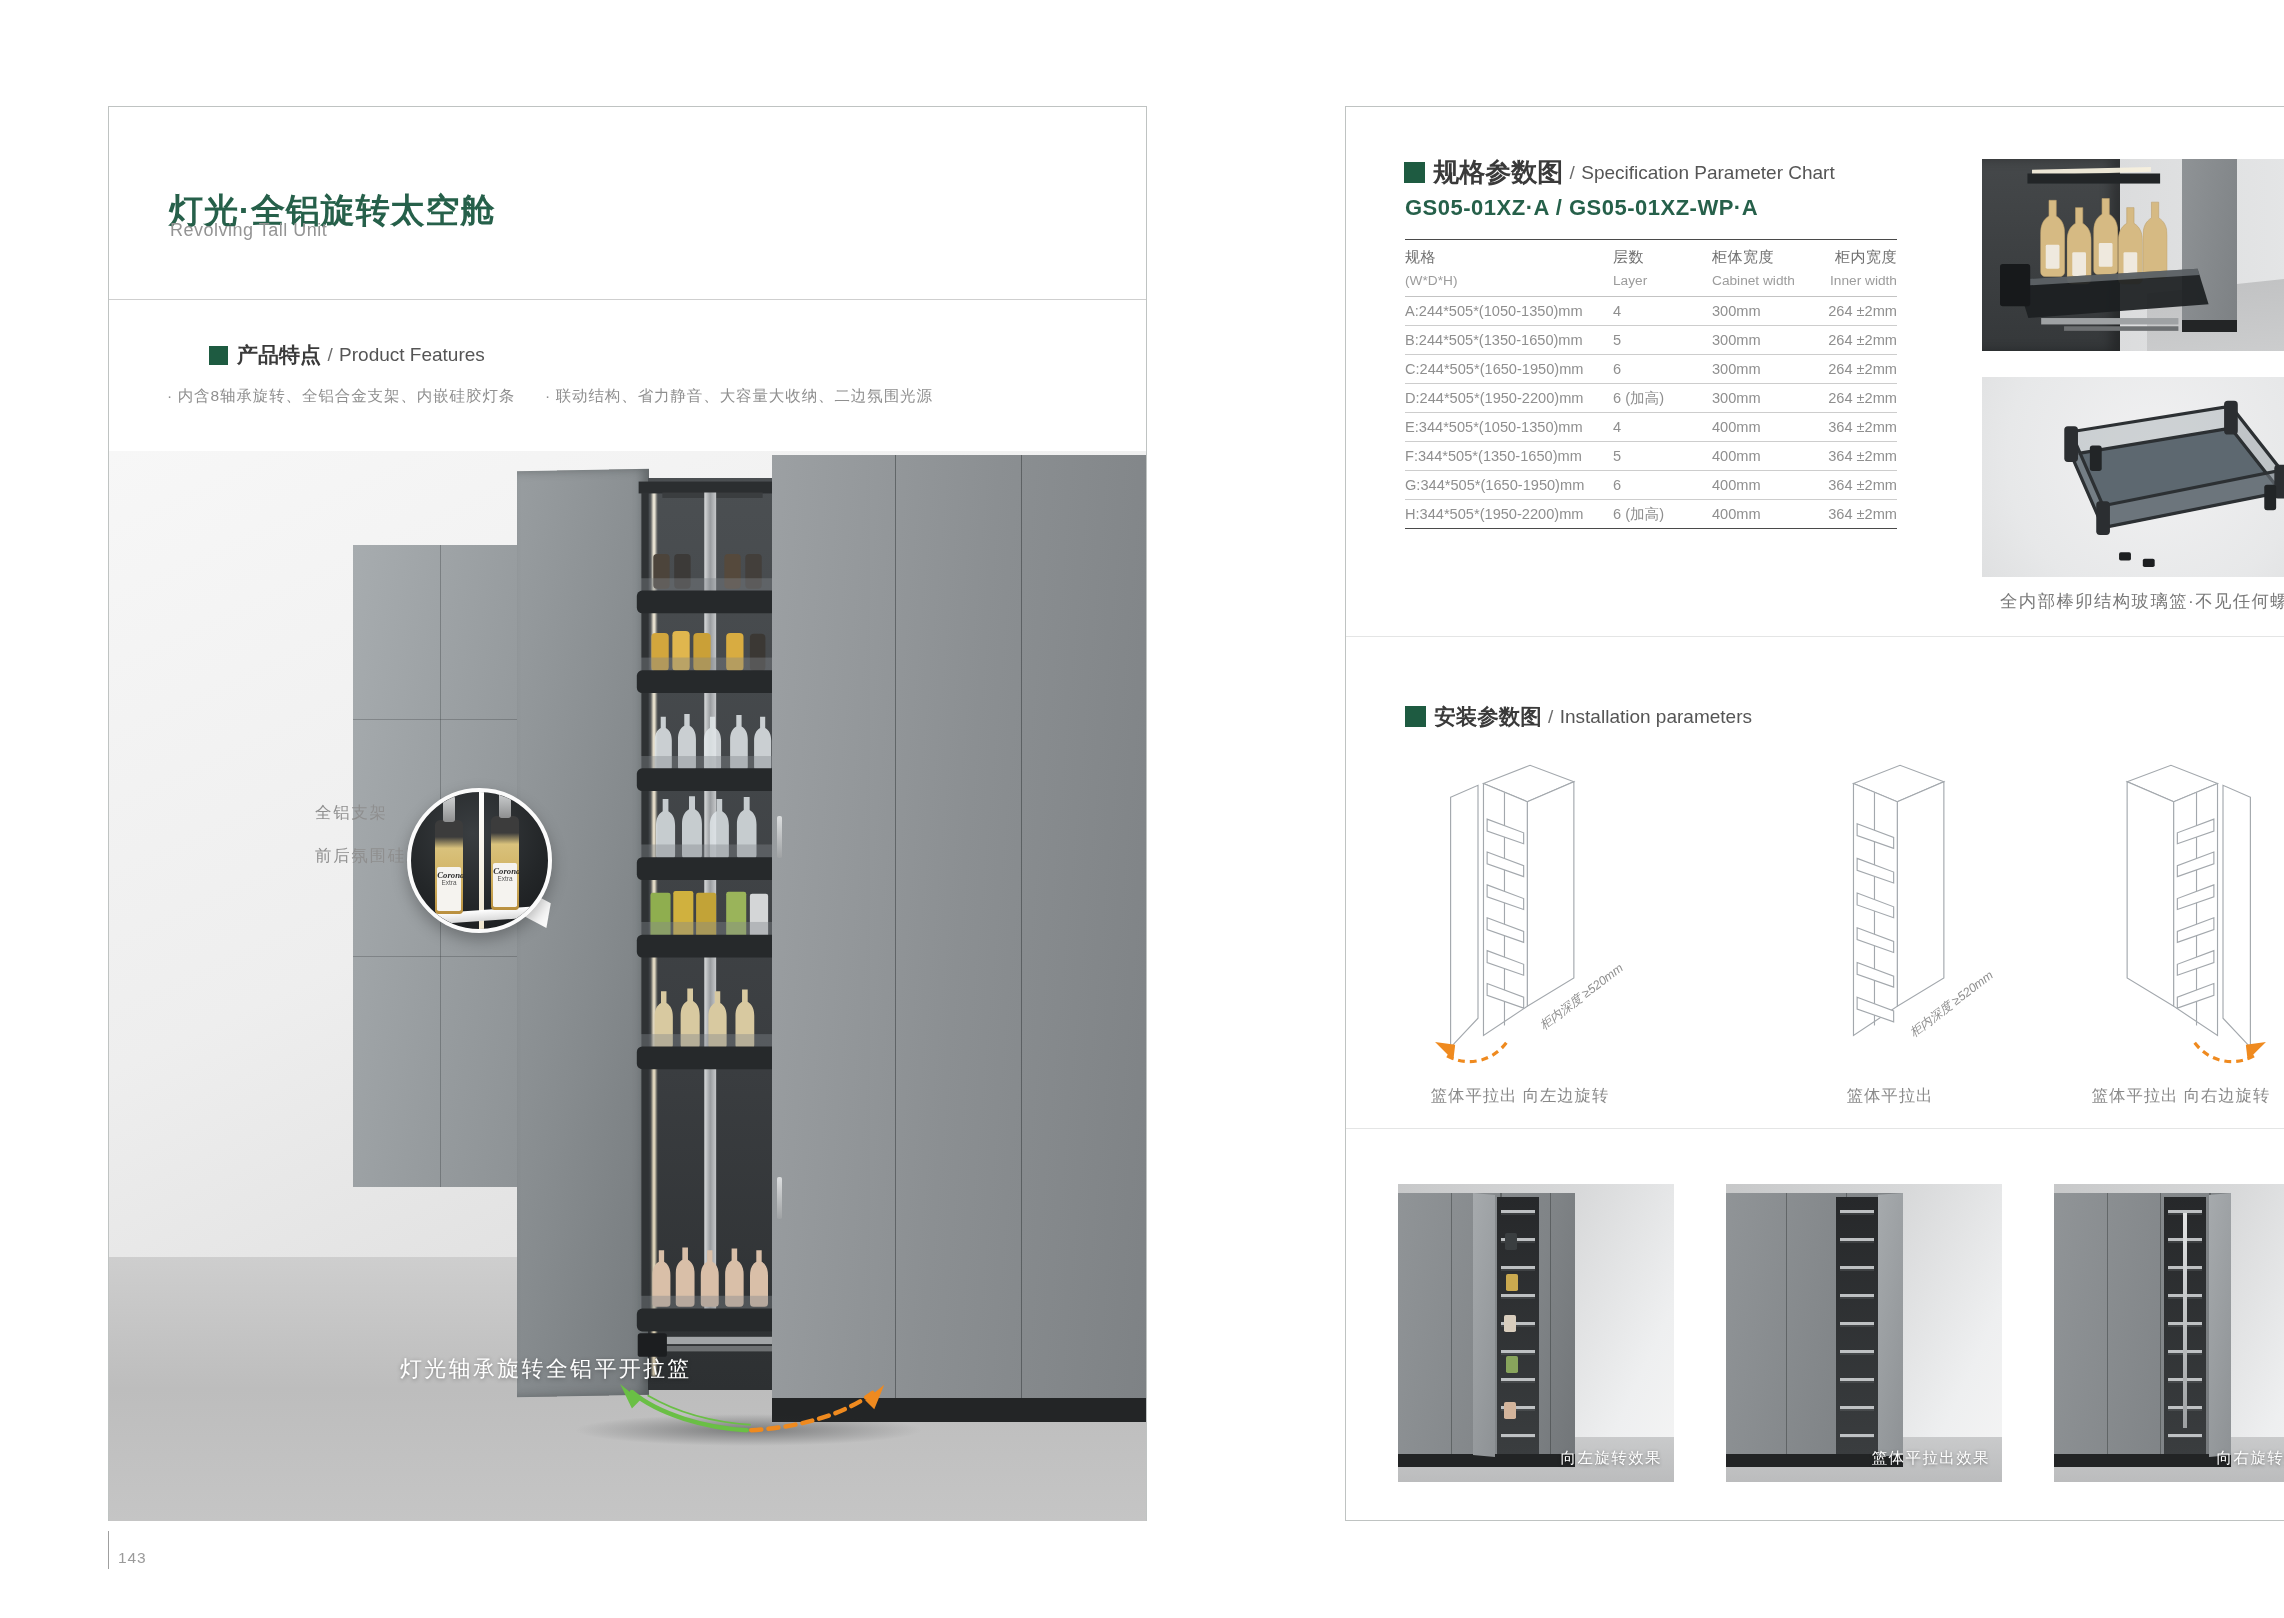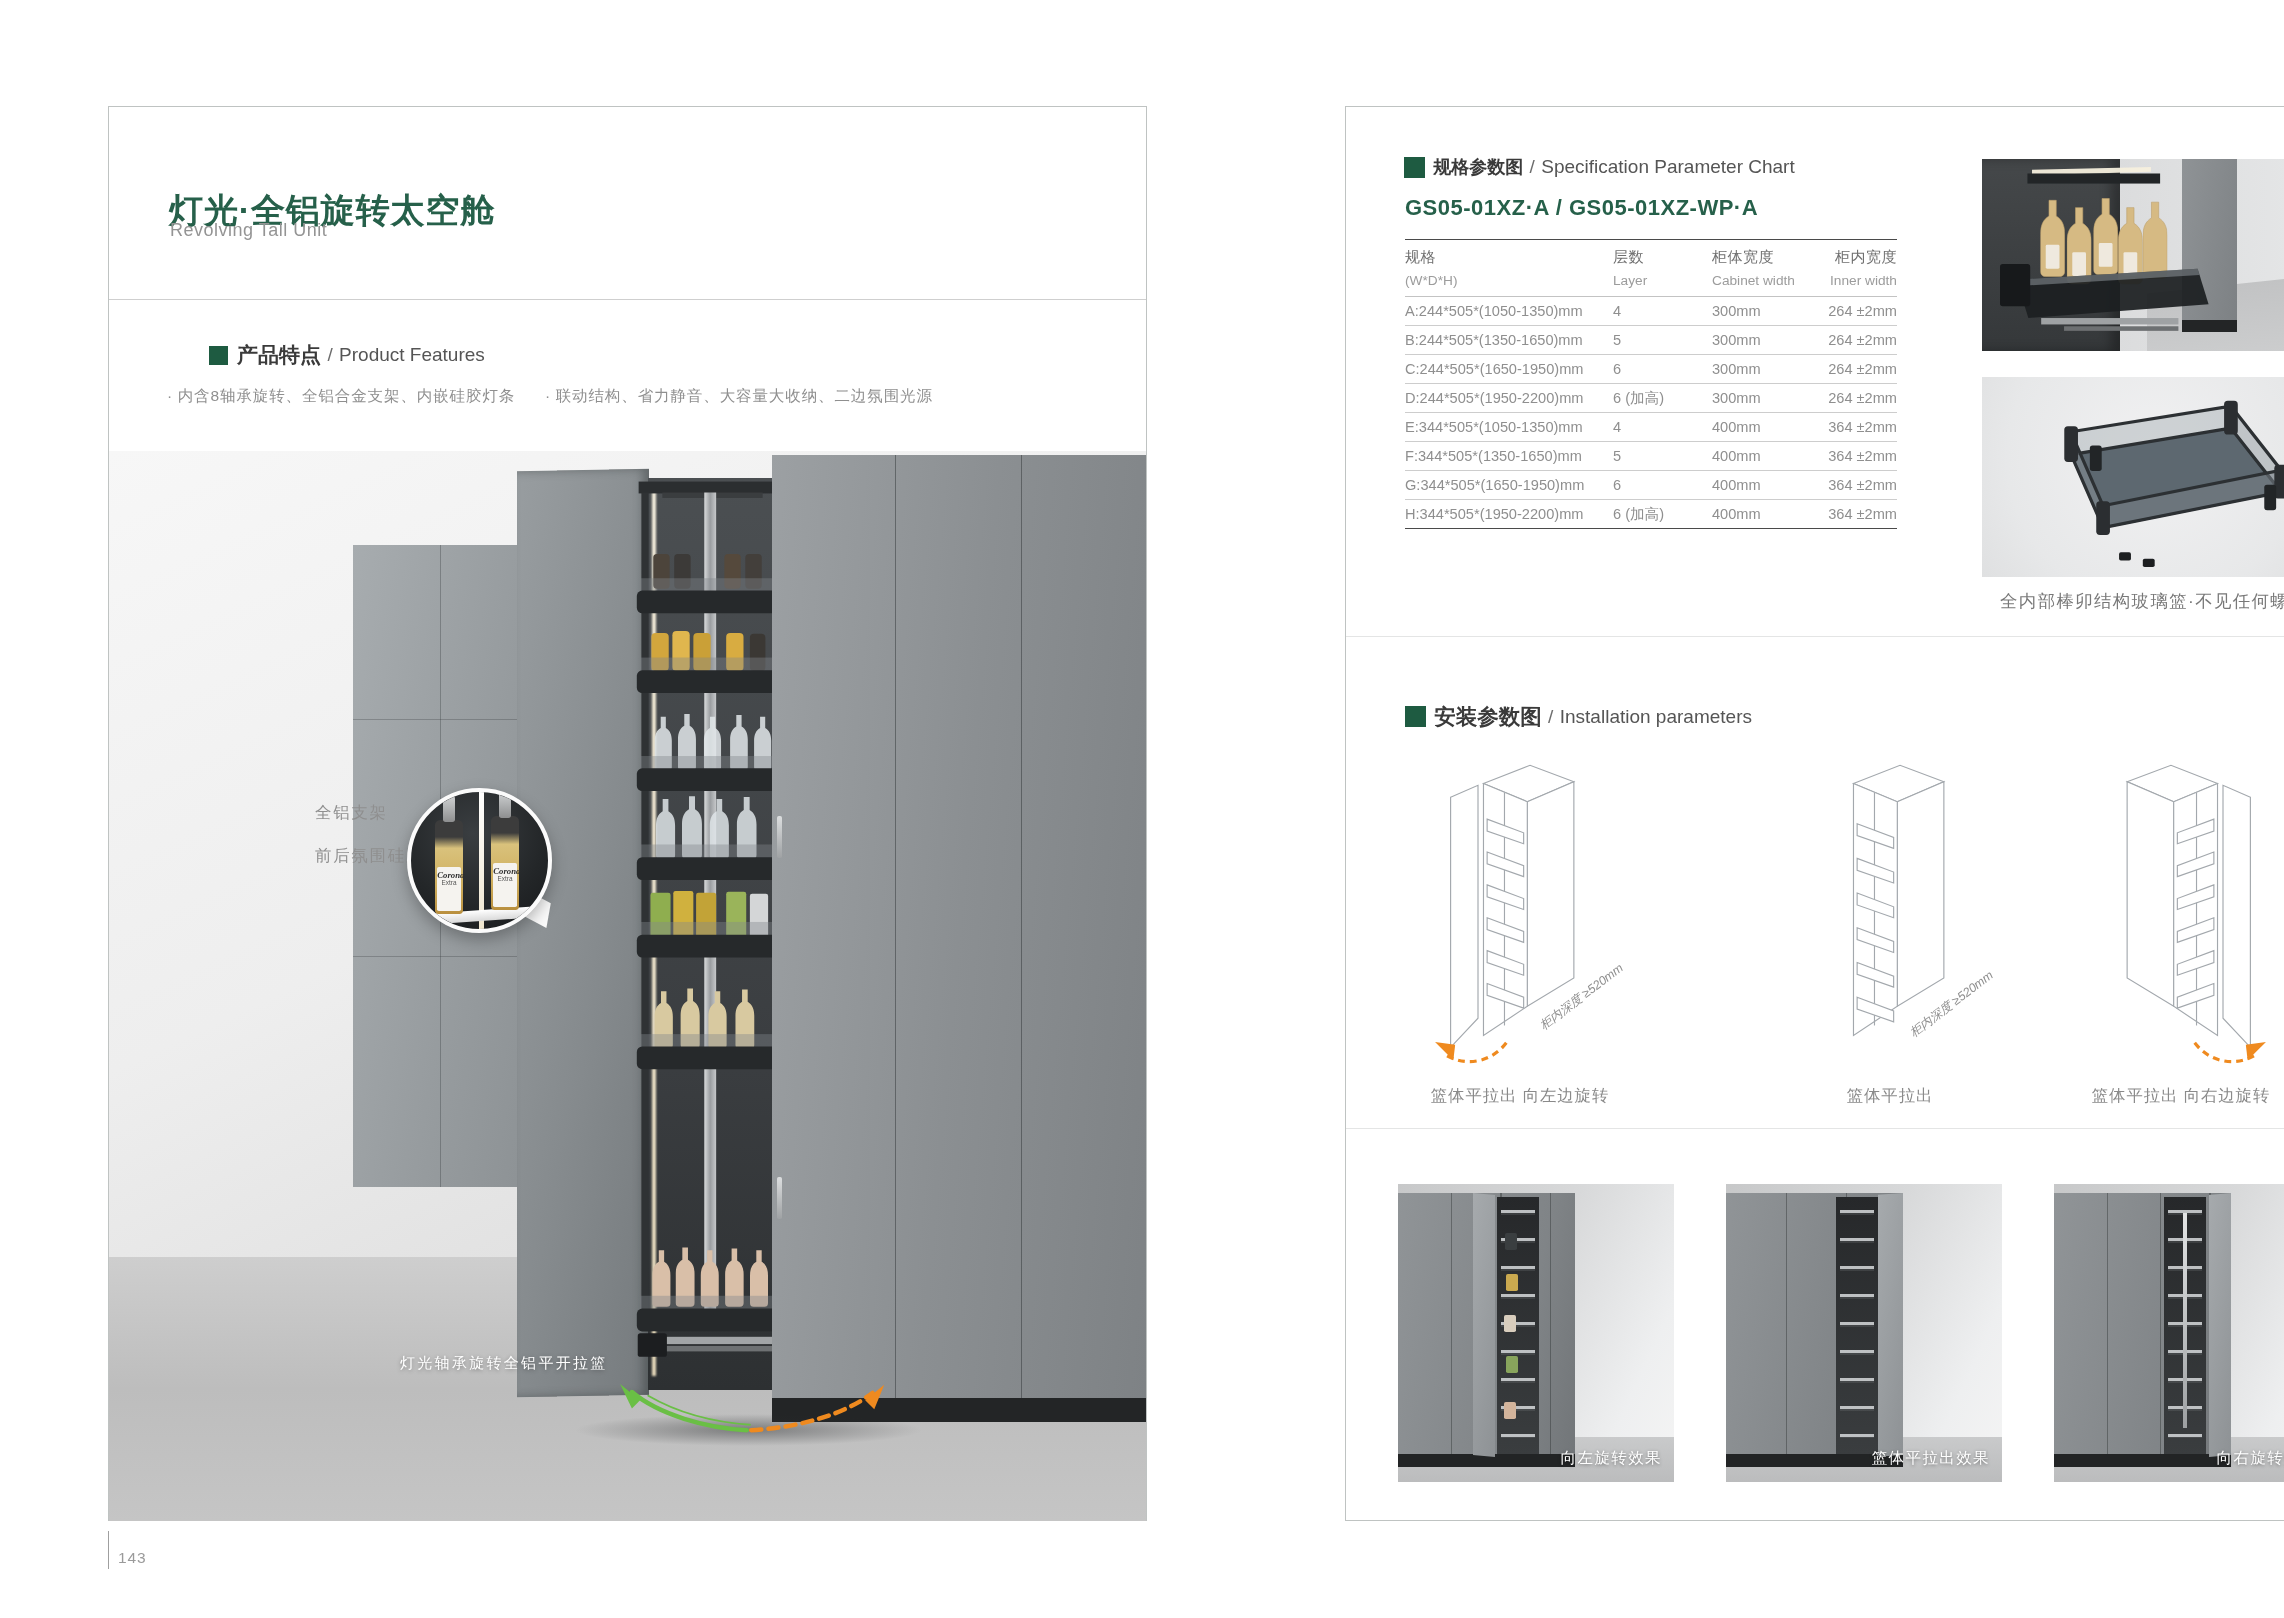--- a/index.html
+++ b/index.html
@@ -56,21 +56,21 @@
   .b-led{position:absolute;left:68px;top:0;width:4.6px;height:100%;background:linear-gradient(#ffffff,#efe6cf);filter:blur(0.7px);}
   .b-tray{position:absolute;left:6.4px;top:118px;width:129px;height:11px;background:linear-gradient(#ffffff,#d9d9d9);transform:rotate(-4deg);border-radius:1.8px;}
   .bottle{position:absolute;width:28px;height:94px;border-radius:5.5px 5.5px 3.7px 3.7px;
     background:linear-gradient(180deg,#3c3c3c 0%,#3c3c3c 18%,#d9c27c 30%,#cfae5d 70%,#b98f3e 100%);}
   .bottle::before{content:"";position:absolute;top:-24px;left:8.2px;width:12px;height:25.6px;border-radius:2.7px;
     background:linear-gradient(#cfd1d2,#8e8f90);}
   .bottle .lbl{position:absolute;bottom:2.7px;left:2.3px;right:2.3px;height:44px;background:#f5f3ef;border-radius:1.8px;
     text-align:center;color:#2e2e2e;line-height:1.05;padding-top:3.7px;box-sizing:border-box;}
   .lbl .l1{font-size:8.7px;font-weight:700;font-family:"Liberation Serif","DejaVu Serif",serif;font-style:italic;display:block;}
   .lbl .l2{font-size:6.4px;display:block;color:#555;}
-  .main-caption{position:absolute;left:291px;top:903px;font-size:15px;color:#ffffff;letter-spacing:2.3px;text-shadow:0 1.4px 4.6px rgba(0,0,0,.38);}
+  .main-caption{position:absolute;left:291px;top:903px;font-size:22px;color:#ffffff;letter-spacing:2.3px;text-shadow:0 1.4px 4.6px rgba(0,0,0,.38);}
 
   
   .rp-sec1{left:58px;top:48px;}
   .rp-model{position:absolute;left:59px;top:88px;font-size:22px;font-weight:700;color:#26604a;letter-spacing:0.5px;}
   .spec-table{position:absolute;left:59px;top:132px;width:492px;border-top:1.8px solid #4a4a4a;border-bottom:1.8px solid #4a4a4a;}
   .thead{position:relative;height:56px;border-bottom:0.9px solid #c3c3c3;}
   .th{position:absolute;}
   .th-zh{font-size:15px;color:#6f6f6f;letter-spacing:0.5px;}
   .th-en{font-size:13.7px;color:#9c9c9c;margin-top:5.5px;}
   .c1{left:0;} .c2{left:208px;} .c3{left:307px;} .c4{right:0;text-align:right;}
@@ -275,21 +275,21 @@
         <path d="M355,104 C455,99 560,70 622,22" fill="none" stroke="#ef8a1f" stroke-width="10" stroke-linecap="round" stroke-dasharray="22 16"></path>
         <polygon points="648,4 606,38 626,58" fill="#ef8a1f"></polygon>
       </svg>
     </div>
   </section>
 
   <section class="card card-right">
 
     <div class="sec-row rp-sec1" style="left:58px;top:48px;">
       <span class="sec-sq" style="width:21px;height:21px;margin-right:8.2px;"></span>
-      <span class="sec-zh" style="font-size:18px;">规格参数图</span>
+      <span class="sec-zh" style="font-size:26px;">规格参数图</span>
       <span class="sec-sep" style="font-size:19px;">/</span>
       <span class="sec-en" style="font-size:19px;">Specification Parameter Chart</span>
     </div>
 
     <div class="rp-model">GS05-01XZ·A / GS05-01XZ-WP·A</div>
 
     <div class="spec-table">
       <div class="thead">
         <div class="th c1 pad">
             <div class="th-zh">规格</div>

